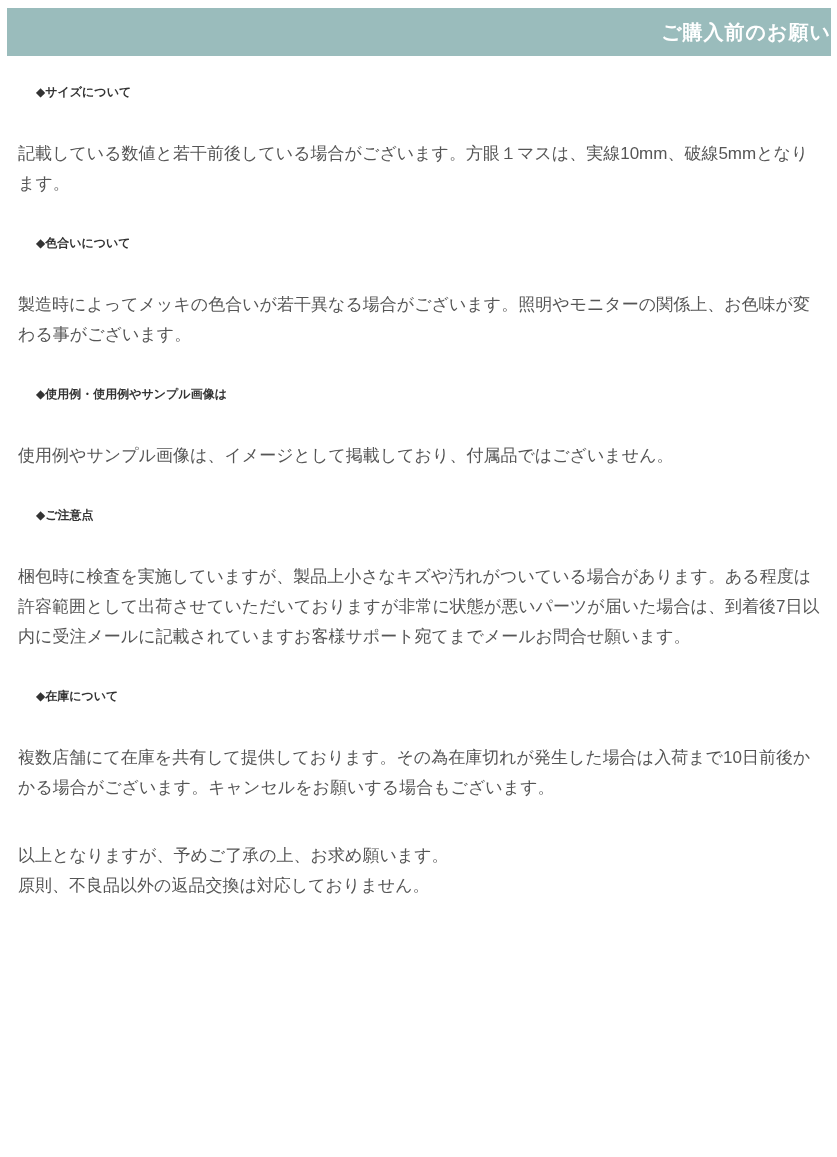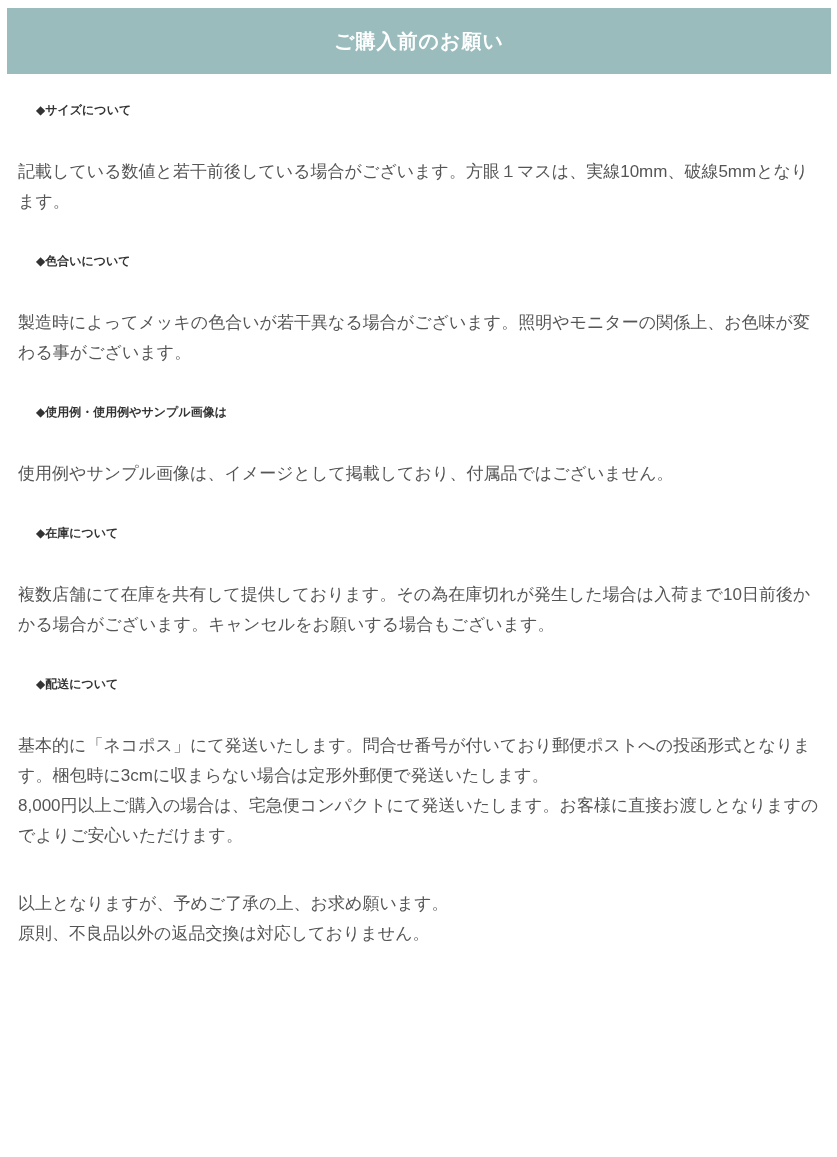--- a/index.html
+++ b/index.html
@@ -10,25 +10,25 @@
   }
   .page {
     width: 837px;
     height: 1157px;
     background: var(--page-bg, #ffffff);
     overflow: hidden;
     box-sizing: border-box;
   }
   .header {
     margin: 8px 6px 0 7px;
-    height: 66px;
+    height: 48px;
     background: var(--header-bg, #9abcbc);
     display: flex;
     align-items: center;
-    justify-content: center;
+    justify-content: flex-end;
   }
   .header-title {
     color: var(--header-text, #ffffff);
     font-size: 20px;
     font-weight: bold;
     letter-spacing: 1px;
   }
   .section-heading {
     font-size: 12px;
     font-weight: bold;
@@ -69,30 +69,29 @@
   <div>
     <div class="section-heading">◆色合いについて</div>
     <p class="body-text">製造時によってメッキの色合いが若干異なる場合がございます。照明やモニターの関係上、お色味が変わる事がございます。</p>
   </div>
 
   <div>
     <div class="section-heading">◆使用例・使用例やサンプル画像は</div>
     <p class="body-text">使用例やサンプル画像は、イメージとして掲載しており、付属品ではございません。</p>
   </div>
 
+  <div>
+    <div class="section-heading">◆ご注意点</div>
+    <p class="body-text">梱包時に検査を実施していますが、製品上小さなキズや汚れがついている場合があります。ある程度は許容範囲として出荷させていただいておりますが非常に状態が悪いパーツが届いた場合は、到着後7日以内に受注メールに記載されていますお客様サポート宛てまでメールお問合せ願います。</p>
+  </div>
 
   <div>
     <div class="section-heading">◆在庫について</div>
     <p class="body-text">複数店舗にて在庫を共有して提供しております。その為在庫切れが発生した場合は入荷まで10日前後かかる場合がございます。キャンセルをお願いする場合もございます。</p>
   </div>
 
-  <div>
-    <div class="section-heading">◆配送について</div>
-    <p class="body-text">基本的に「ネコポス」にて発送いたします。問合せ番号が付いており郵便ポストへの投函形式となります。梱包時に3cmに収まらない場合は定形外郵便で発送いたします。</p>
-    <p class="body-text">8,000円以上ご購入の場合は、宅急便コンパクトにて発送いたします。お客様に直接お渡しとなりますのでよりご安心いただけます。</p>
-  </div>
 
   <div>
     <p class="body-text closing">以上となりますが、予めご了承の上、お求め願います。</p>
     <p class="body-text">原則、不良品以外の返品交換は対応しておりません。</p>
   </div>
 
 </div>
 
 </body></html>

